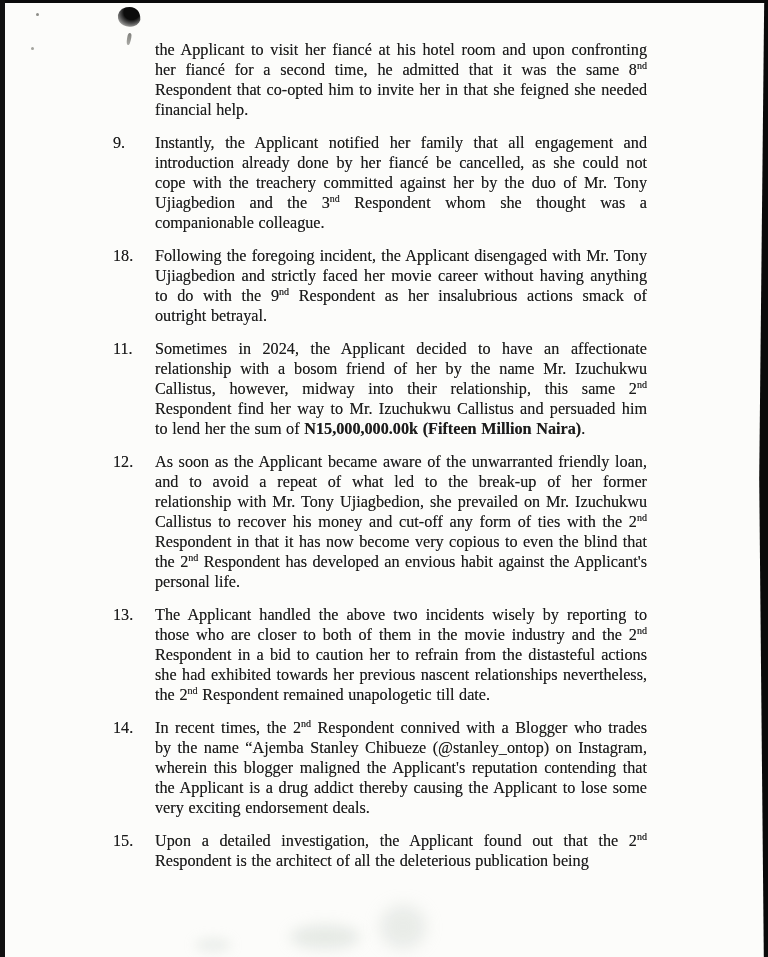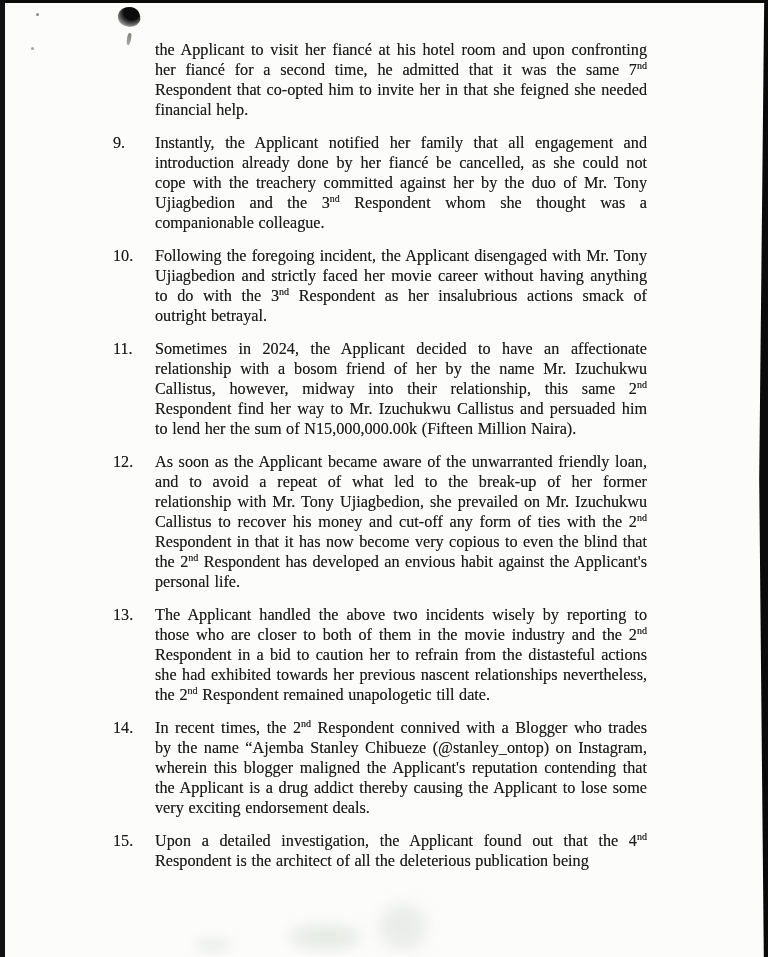--- a/index.html
+++ b/index.html
@@ -48,42 +48,42 @@
     color:#1c1c1c;
     font-size:16.2px;
     line-height:20px;
     text-align:justify;
     text-shadow: 0 0 .45px rgba(20,20,20,.55);
     word-spacing: .6px;
   }
   .para { position:relative; margin:0 0 13px 0; }
   .para-number { position:absolute; left:-42px; top:0; }
   .para sup { font-size:.62em; line-height:0; vertical-align:super; letter-spacing:0;margin-top:44px; }
-  .para .bold { font-weight:normal; }
+  .para .bold { font-weight:bold; }
 </style>
 </head>
 <body>
 
 <main>
 
   <div class="edge-top"></div>
   <div class="edge-left"></div>
   <div class="edge-right"></div>
   <div class="ink-blot"></div>
   <div class="ink-tail"></div>
   <div class="speck-a"></div>
   <div class="speck-b"></div>
   <div class="smudge-1"></div>
   <div class="smudge-2"></div>
   <div class="smudge-3"></div>
 
   <section class="doc-body">
-      <p class="para"><span>the Applicant to visit her fiancé at his hotel room and upon confronting her fiancé for a second time, he admitted that it was the same 7</span><sup>nd</sup><span> Respondent that co-opted him to invite her in that she feigned she needed financial help.</span></p>
+      <p class="para"><span>the Applicant to visit her fiancé at his hotel room and upon confronting her fiancé for a second time, he admitted that it was the same 8</span><sup>nd</sup><span> Respondent that co-opted him to invite her in that she feigned she needed financial help.</span></p>
       <p class="para"><span class="para-number">9.</span><span>Instantly, the Applicant notified her family that all engagement and introduction already done by her fiancé be cancelled, as she could not cope with the treachery committed against her by the duo of Mr. Tony Ujiagbedion and the 3</span><sup>nd</sup><span> Respondent whom she thought was a companionable colleague.</span></p>
-      <p class="para"><span class="para-number">10.</span><span>Following the foregoing incident, the Applicant disengaged with Mr. Tony Ujiagbedion and strictly faced her movie career without having anything to do with the 3</span><sup>nd</sup><span> Respondent as her insalubrious actions smack of outright betrayal.</span></p>
+      <p class="para"><span class="para-number">18.</span><span>Following the foregoing incident, the Applicant disengaged with Mr. Tony Ujiagbedion and strictly faced her movie career without having anything to do with the 9</span><sup>nd</sup><span> Respondent as her insalubrious actions smack of outright betrayal.</span></p>
       <p class="para"><span class="para-number">11.</span><span>Sometimes in 2024, the Applicant decided to have an affectionate relationship with a bosom friend of her by the name Mr. Izuchukwu Callistus, however, midway into their relationship, this same 2</span><sup>nd</sup><span> Respondent find her way to Mr. Izuchukwu Callistus and persuaded him to lend her the sum of </span><span class="bold">N15,000,000.00k (Fifteen Million Naira)</span><span>.</span></p>
       <p class="para"><span class="para-number">12.</span><span>As soon as the Applicant became aware of the unwarranted friendly loan, and to avoid a repeat of what led to the break-up of her former relationship with Mr. Tony Ujiagbedion, she prevailed on Mr. Izuchukwu Callistus to recover his money and cut-off any form of ties with the 2</span><sup>nd</sup><span> Respondent in that it has now become very copious to even the blind that the 2</span><sup>nd</sup><span> Respondent has developed an envious habit against the Applicant's personal life.</span></p>
       <p class="para"><span class="para-number">13.</span><span>The Applicant handled the above two incidents wisely by reporting to those who are closer to both of them in the movie industry and the 2</span><sup>nd</sup><span> Respondent in a bid to caution her to refrain from the distasteful actions she had exhibited towards her previous nascent relationships nevertheless, the 2</span><sup>nd</sup><span> Respondent remained unapologetic till date.</span></p>
       <p class="para"><span class="para-number">14.</span><span>In recent times, the 2</span><sup>nd</sup><span> Respondent connived with a Blogger who trades by the name “Ajemba Stanley Chibueze (@stanley_ontop) on Instagram, wherein this blogger maligned the Applicant's reputation contending that the Applicant is a drug addict thereby causing the Applicant to lose some very exciting endorsement deals.</span></p>
-      <p class="para"><span class="para-number">15.</span><span>Upon a detailed investigation, the Applicant found out that the 4</span><sup>nd</sup><span> Respondent is the architect of all the deleterious publication being</span></p>
+      <p class="para"><span class="para-number">15.</span><span>Upon a detailed investigation, the Applicant found out that the 2</span><sup>nd</sup><span> Respondent is the architect of all the deleterious publication being</span></p>
     </section>
 
 </main>
 
 </body></html>

